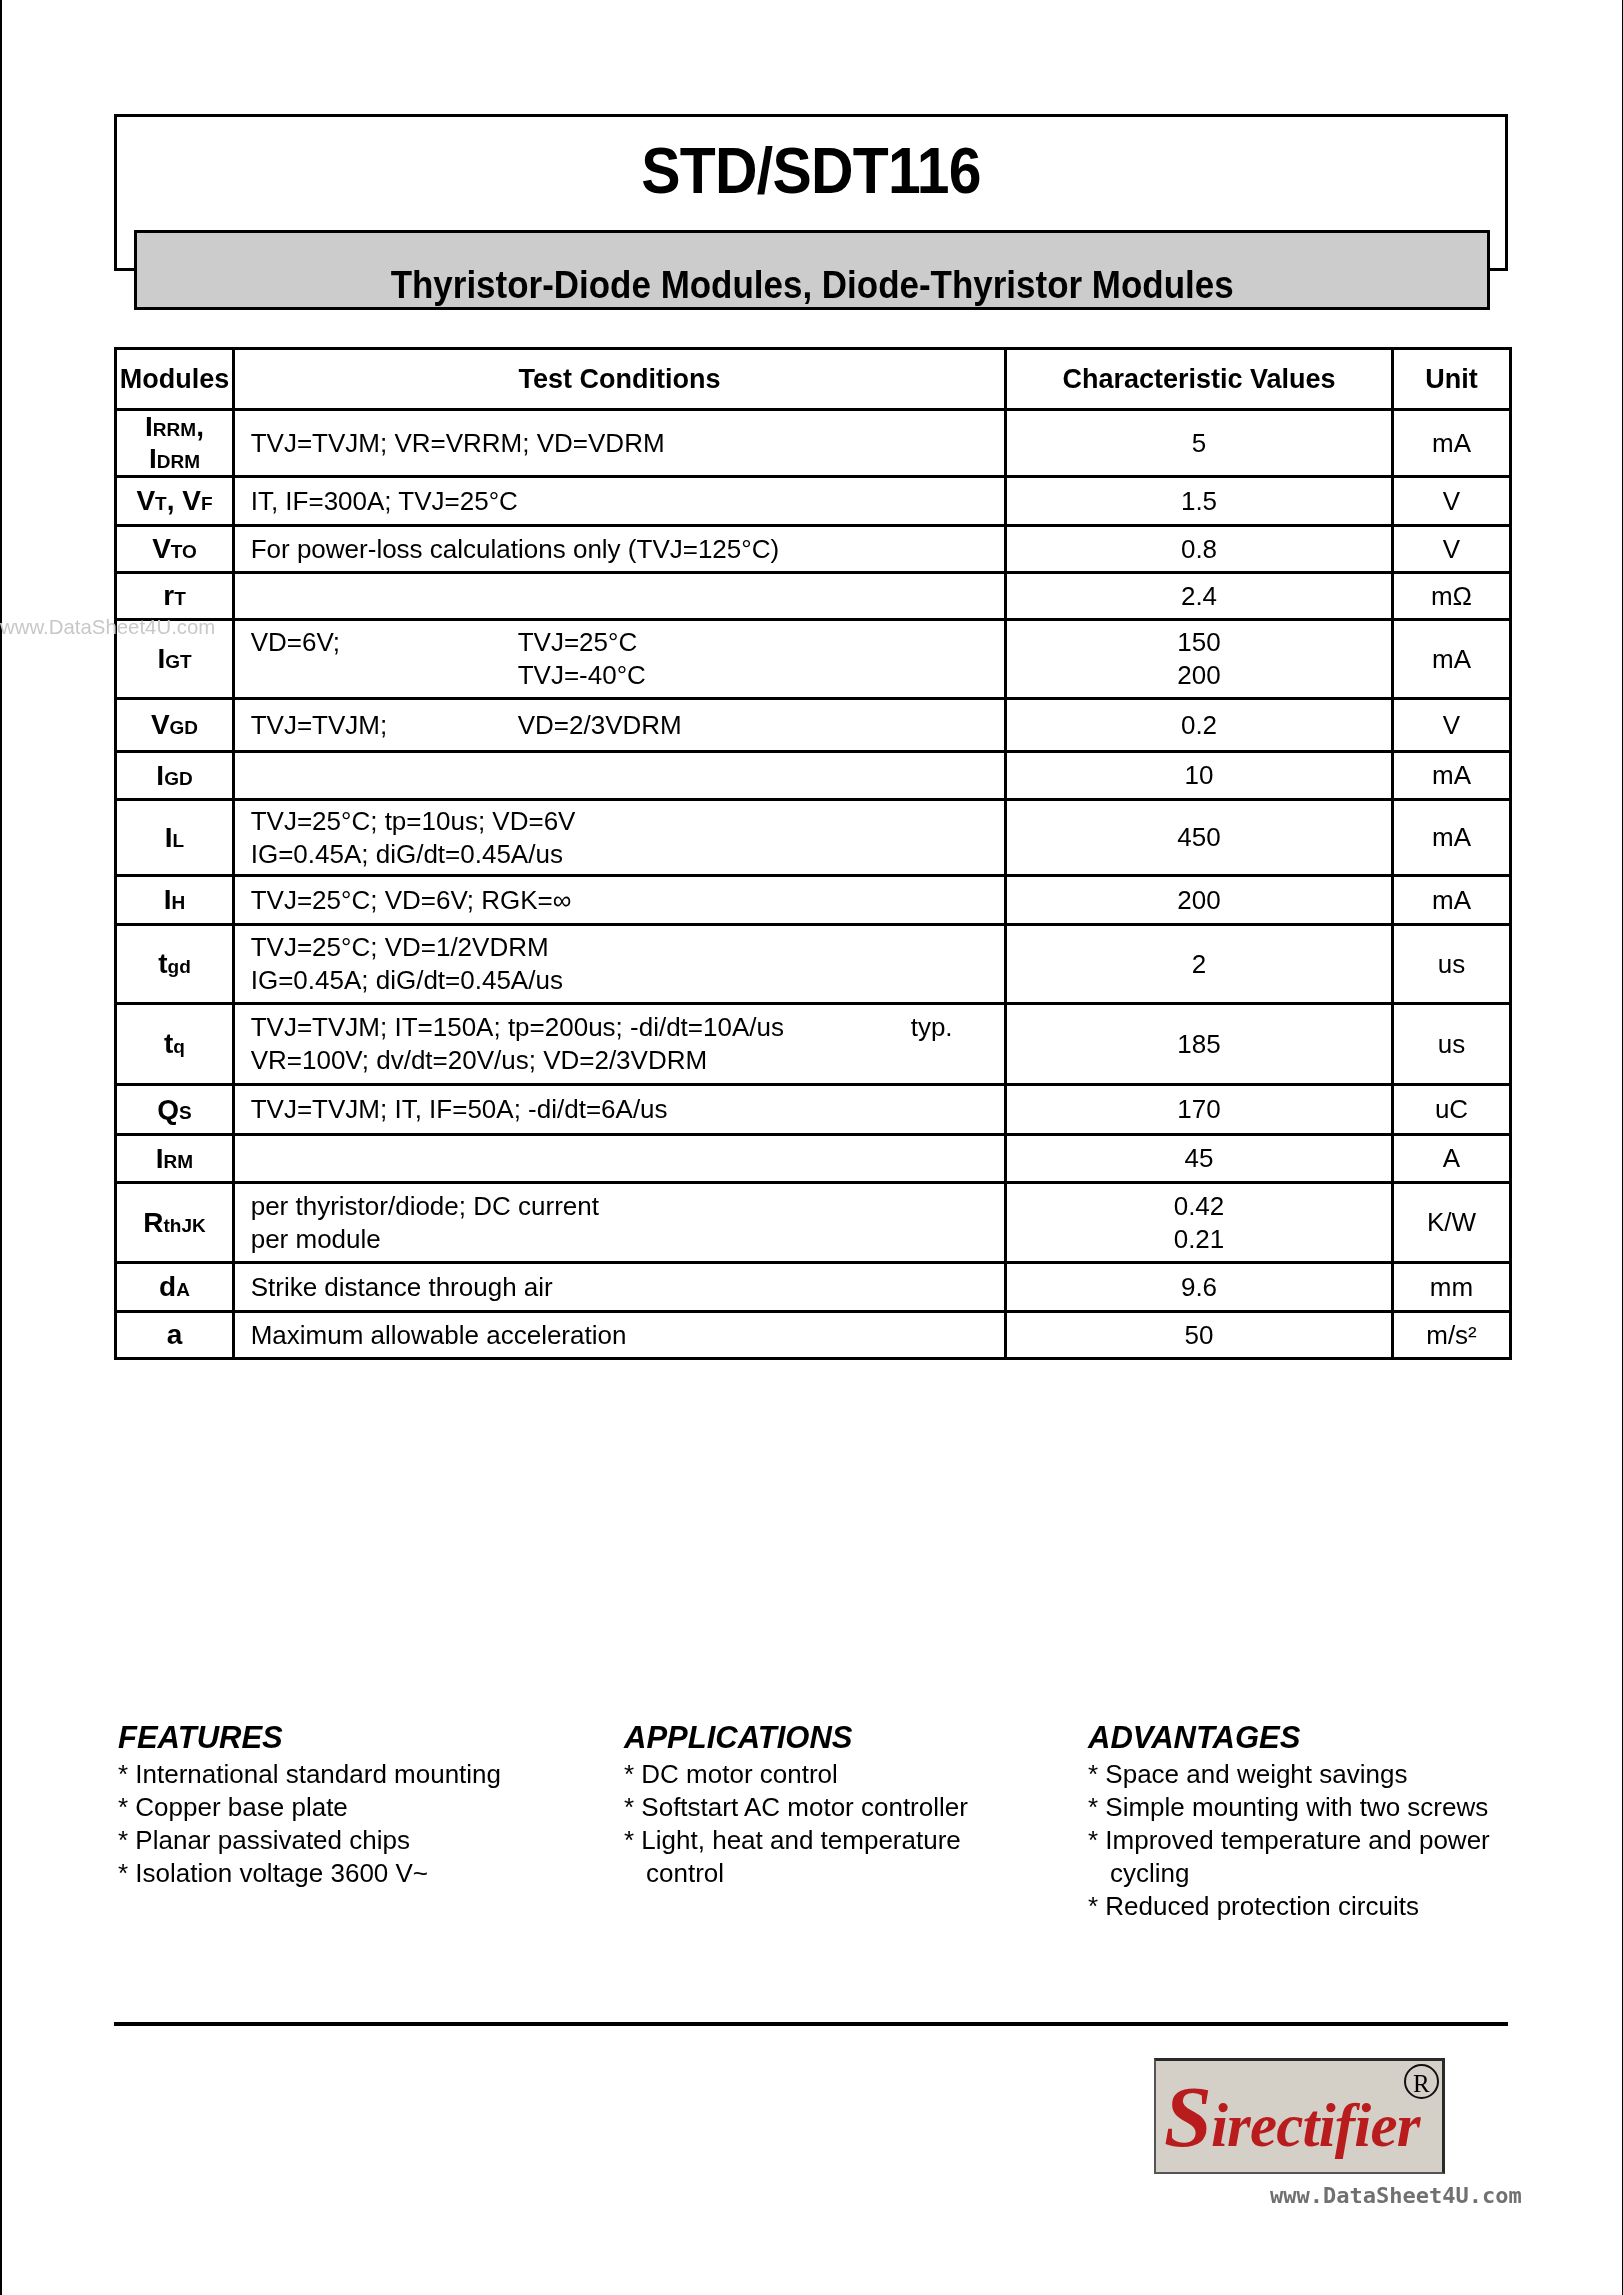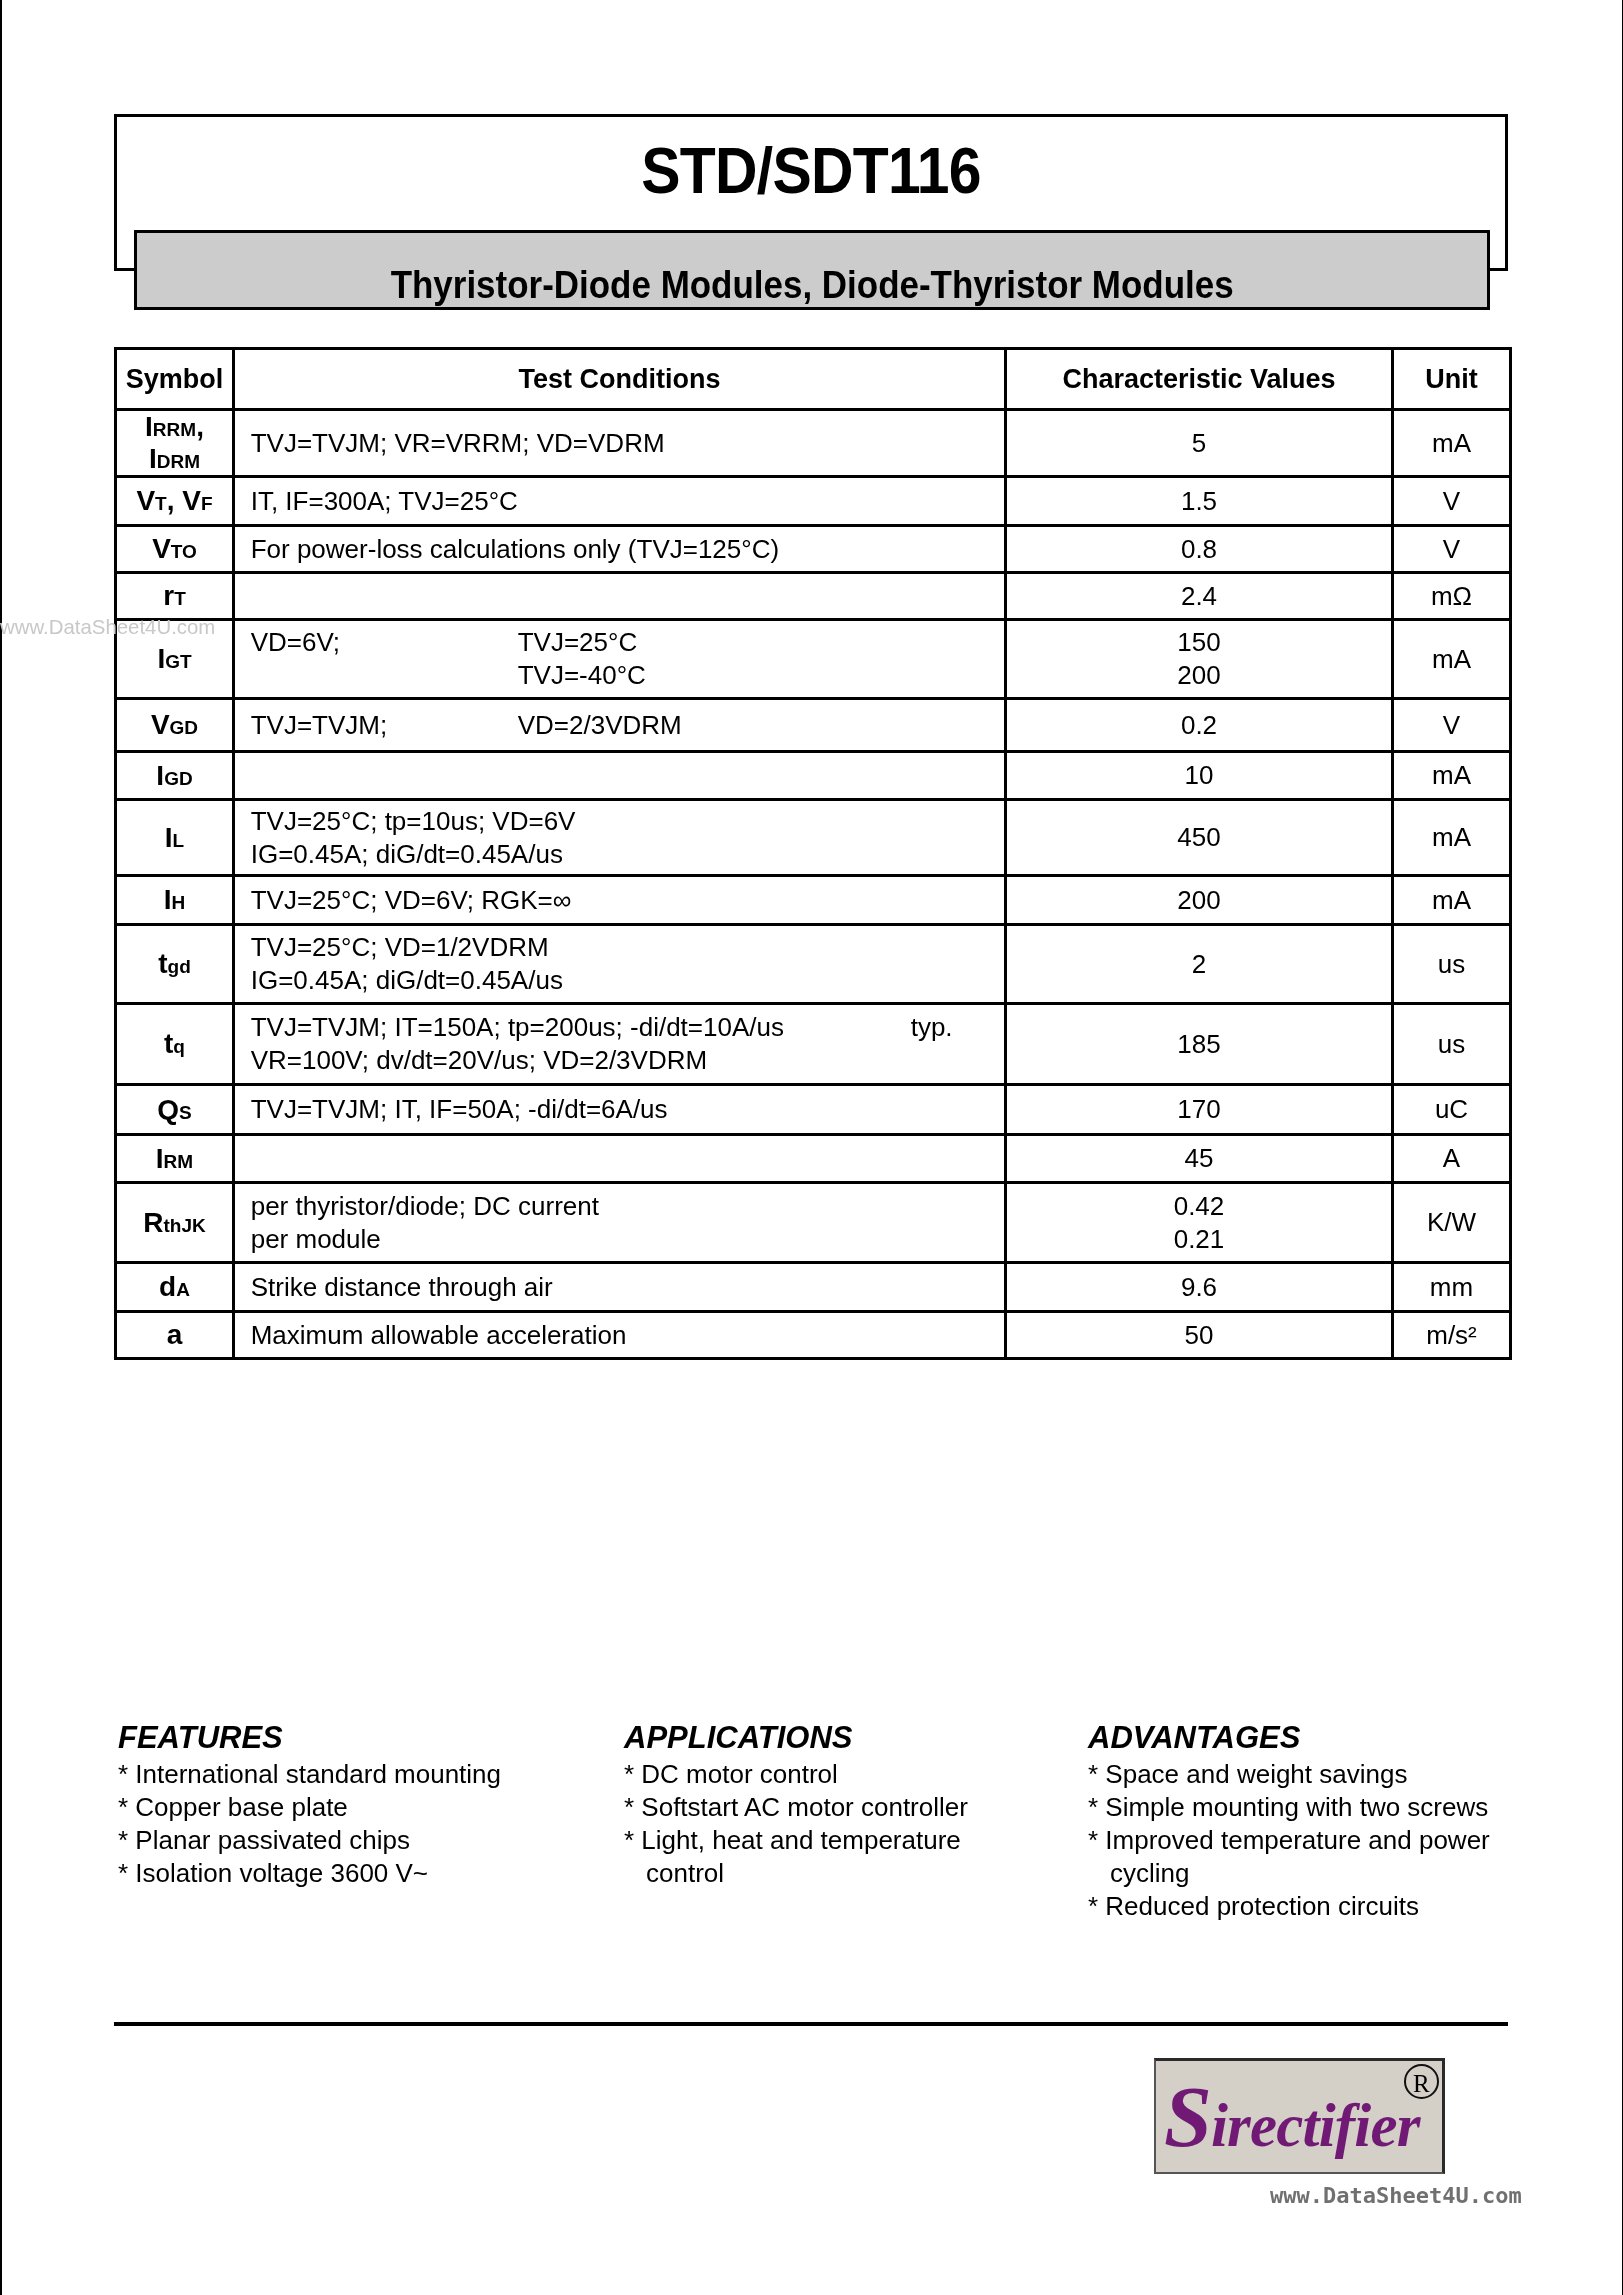--- a/index.html
+++ b/index.html
@@ -36,21 +36,21 @@
   .features h3 { margin: 0 0 1.6px 0; font-size: 31px; font-style: italic; font-weight: bold; line-height: 36px; }
   .features .item { white-space: nowrap; }
   .features .cont { padding-left: 22px; }
 
   .bottom-rule { position: absolute; left: 114px; top: 2022px; width: 1394px; height: 3.9px; background: #000; }
 
   .logo { position: absolute; left: 1154px; top: 2058px; width: 291px; height: 116px;
           background: #d4d0c8; border-top: 3.9px solid #2a2a2a; border-right: 3.9px solid #2a2a2a; border-left: 2.4px solid #555; border-bottom: 2.4px solid #555;
           box-sizing: border-box; }
   .logo-text { position: absolute; left: 7.9px; top: 6.3px; font-family: "Liberation Serif", serif; font-style: italic; font-weight: bold;
-               font-size: 61px; color: #701a75; white-space: nowrap; letter-spacing: -0.8px; }
+               font-size: 61px; color: #b91c1c; white-space: nowrap; letter-spacing: -0.8px; }
   .logo-text .big-s { font-size: 86px; }
   .logo-reg { position: absolute; right: 3.1px; top: 3.1px; width: 35px; height: 35px; border: 2.4px solid #111; border-radius: 50%;
               font-family: "Liberation Serif", serif; font-size: 25px; text-align: center; line-height: 35px; box-sizing: border-box; }
   .watermark-bottom { position: absolute; left: 1270px; top: 2183px; font-family: "DejaVu Sans Mono", monospace; font-weight: bold;
                       font-size: 22px; color: #707070; white-space: nowrap; }
 </style>
 </head>
 <body>
 
 <div class="page-edge-left"></div>
@@ -64,21 +64,21 @@
 
 <table class="spec">
   <colgroup>
       <col class="c-sym">
       <col class="c-cond">
       <col class="c-val">
       <col class="c-unit">
     </colgroup>
   <thead>
     <tr>
-      <th>Symbol</th>
+      <th>Modules</th>
       <th>Test Conditions</th>
       <th>Characteristic Values</th>
       <th>Unit</th>
     </tr>
   </thead>
   <tbody id="spec-body">
       <tr style="height: 49px;">
         <td class="sym"><span>I</span><span class="sub">RRM</span><span>, I</span><span class="sub">DRM</span></td>
         <td class="cond">
           <div class="cond-line">TVJ=TVJM; VR=VRRM; VD=VDRM</div>

